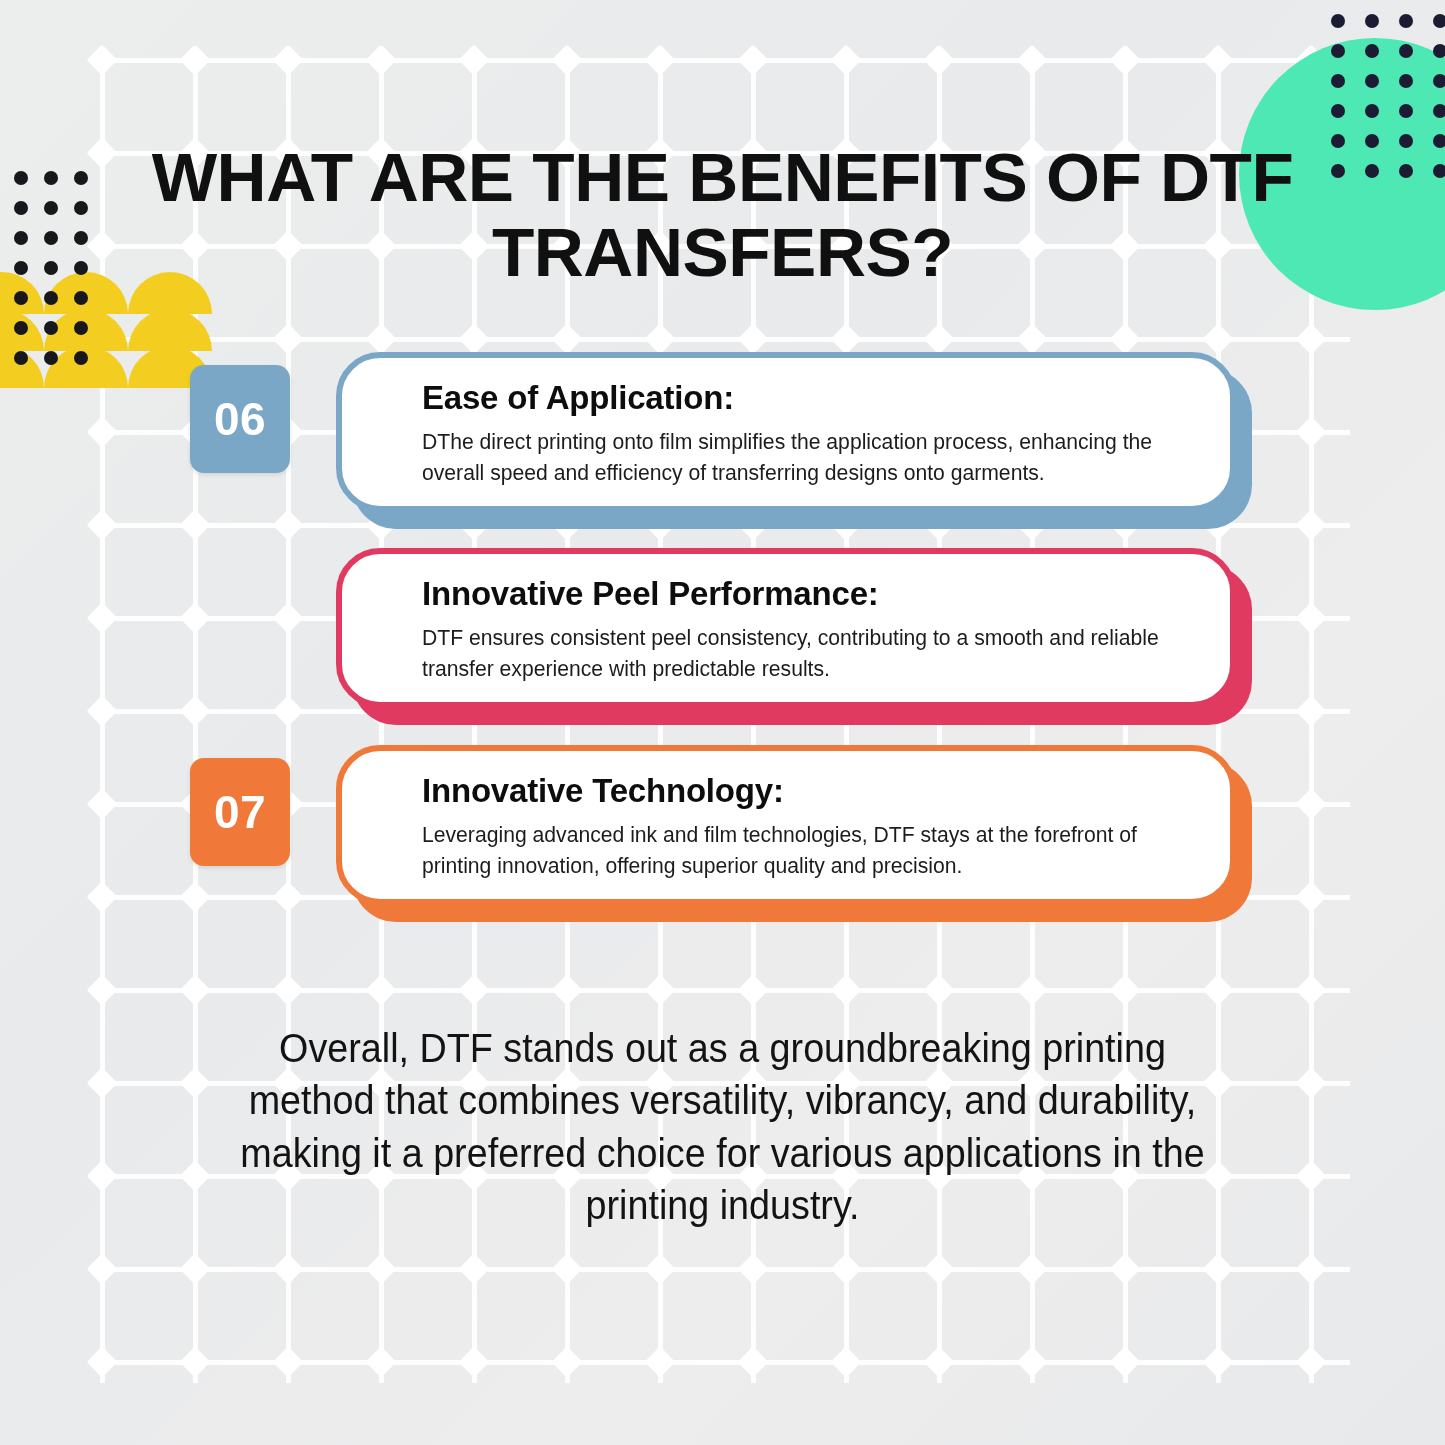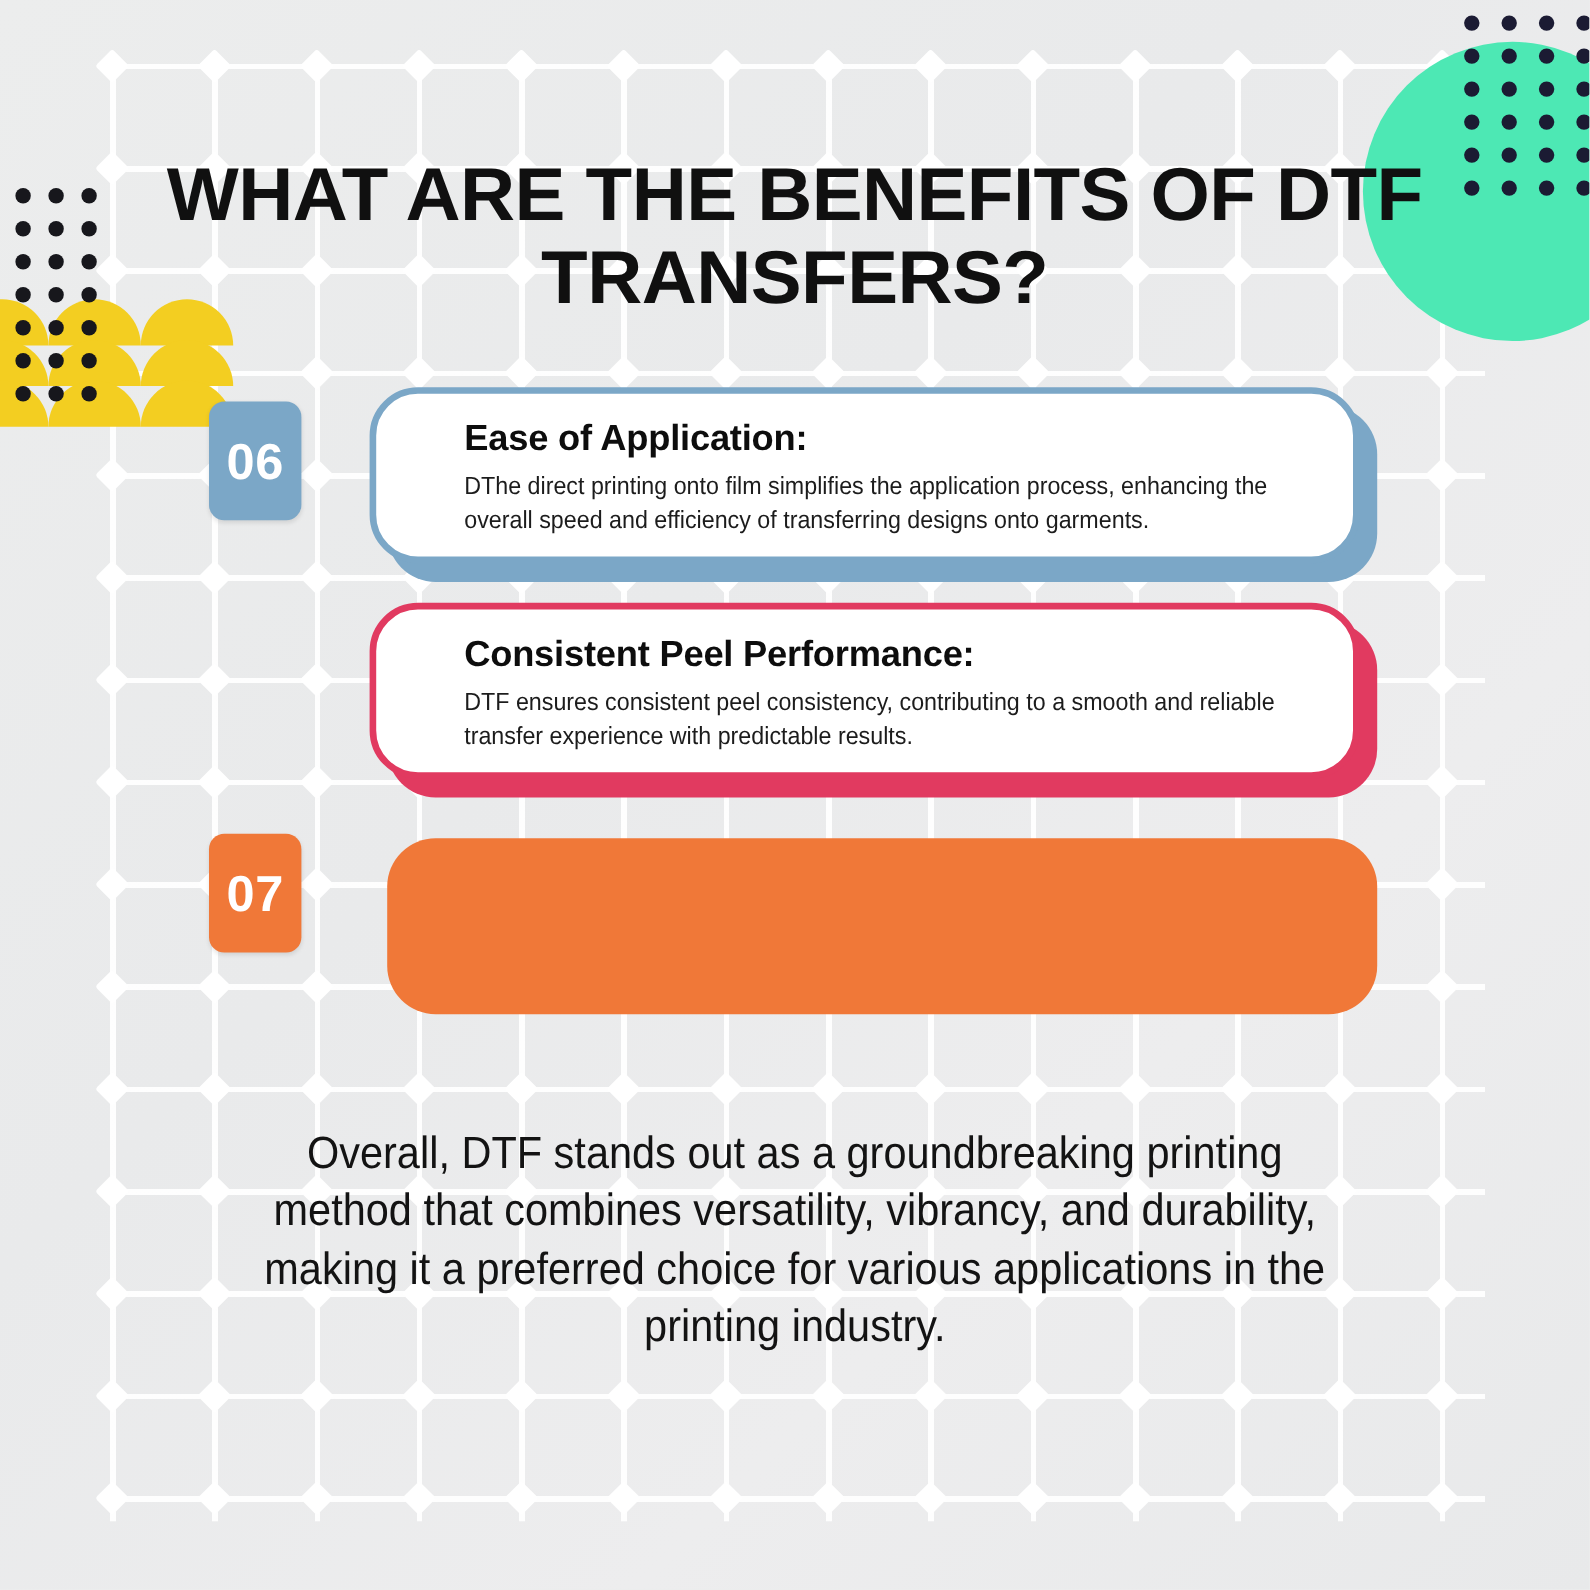--- a/index.html
+++ b/index.html
@@ -97,21 +97,21 @@
   }
 
   
   .cards { position:absolute; left:0; top:0; width:1445px; height:1445px; }
 
   .card-row { position:absolute; left:0; width:1445px; height:185px; }
 
   .badge {
     position:absolute;
     left:190px; top:18px;
-    width:84px; height:108px;
+    width:100px; height:108px;
     border-radius:14px;
     display:flex;
     align-items:center;
     justify-content:center;
     color:#ffffff;
     font-size:46px;
     font-weight:bold;
     letter-spacing:0.5px;
     z-index:1;
     box-shadow:0 2px 4px rgba(0,0,0,0.10);
@@ -467,27 +467,31 @@
         </div>
         <div class="card-shadow" style="background:#7ba7c7"></div>
         <div class="card" style="border-color:#7ba7c7">
           <div class="card-title">Ease of Application:</div>
           <div class="card-body">DThe direct printing onto film simplifies the application process, enhancing the overall speed and efficiency of transferring designs onto garments.</div>
         </div>
       </div>
       <div class="card-row" style="top:543px">
         <div class="card-shadow" style="background:#e13a60"></div>
         <div class="card" style="border-color:#e13a60">
-          <div class="card-title">Consistent Peel Performance:</div>
+          <div class="card-title">Innovative Peel Performance:</div>
           <div class="card-body">DTF ensures consistent peel consistency, contributing to a smooth and reliable transfer experience with predictable results.</div>
         </div>
       </div>
       <div class="card-row" style="top:740px">
         <div class="badge" style="background:#f07838">
           <span>07</span>
         </div>
         <div class="card-shadow" style="background:#f07838"></div>
+        <div class="card" style="border-color:#f07838">
+          <div class="card-title">Innovative Technology:</div>
+          <div class="card-body">Leveraging advanced ink and film technologies, DTF stays at the forefront of printing innovation, offering superior quality and precision.</div>
+        </div>
       </div>
     </div>
 
   <div class="footer">Overall, DTF stands out as a groundbreaking printing method that combines versatility, vibrancy, and durability, making it a preferred choice for various applications in the printing industry.</div>
 
 </div>
 
 </body></html>

